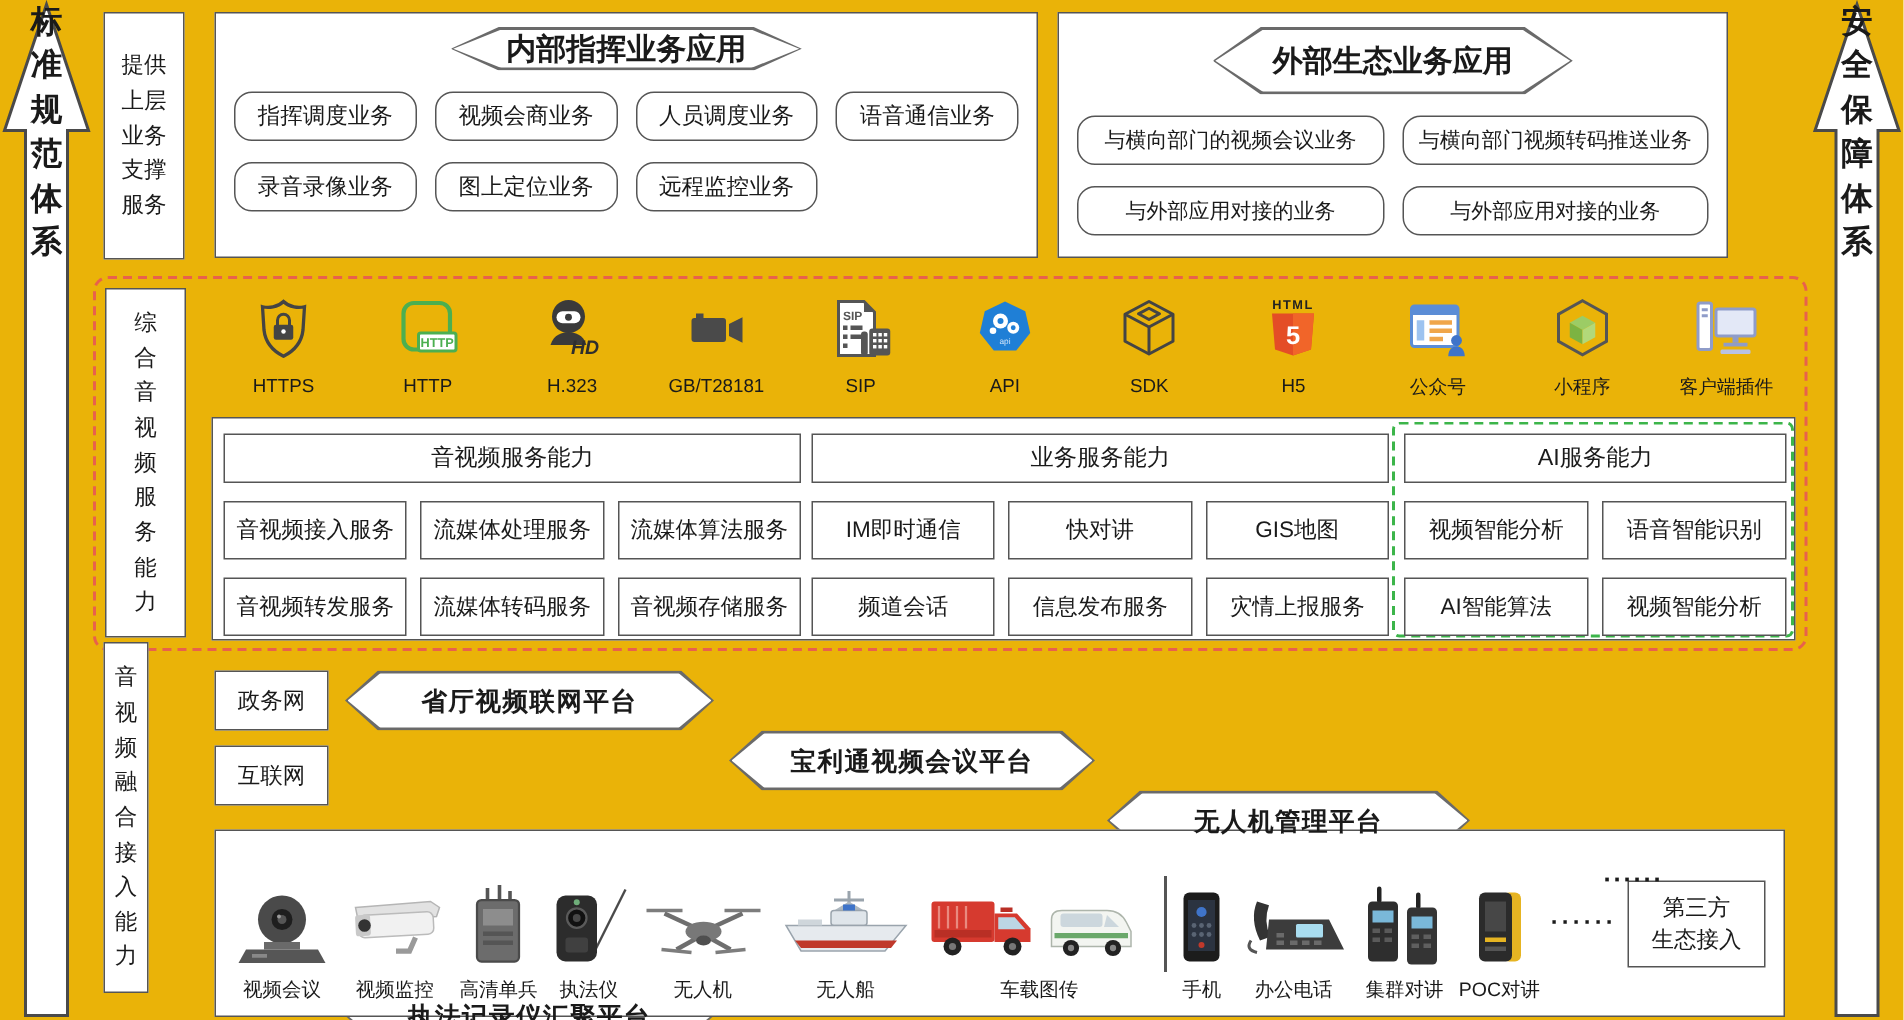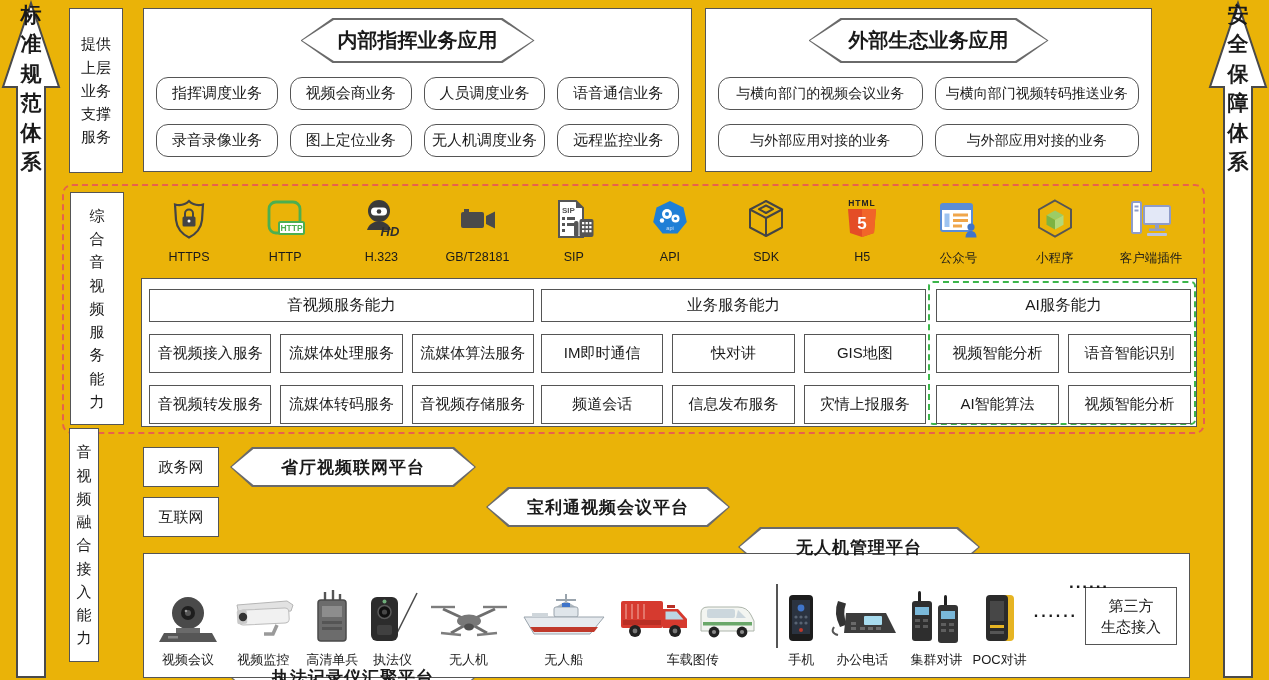--- a/index.html
+++ b/index.html
@@ -88,32 +88,31 @@
   <div class="pillar-label" style="left:1207px;top:248">
     <span>安全保障体系</span>
   </div>
 
   <div class="abs vlabel" style="left:69px;top:8px;width:54px;height:165px">
     <span class="w2">提供上层业务支撑服务</span>
   </div>
 
   <div class="abs app-container" style="left:143px;top:8px;width:549px;height:164px">
     <div class="hexwrap">
-      <div class="hex head" style="width:234px;height:45px">
+      <div class="hex head" style="width:234px;height:29px">
         <span>内部指挥业务应用</span>
       </div>
     </div>
     <div class="apps-grid c4">
       <div class="box">指挥调度业务</div>
       <div class="box">视频会商业务</div>
       <div class="box">人员调度业务</div>
       <div class="box">语音通信业务</div>
       <div class="box">录音录像业务</div>
       <div class="box">图上定位业务</div>
-      <div class="box">无人机调度业务</div>
       <div class="box">远程监控业务</div>
     </div>
   </div>
 
   <div class="abs app-container" style="left:705px;top:8px;width:447px;height:164px">
     <div class="hexwrap">
       <div class="hex head" style="width:240px;height:45px">
         <span>外部生态业务应用</span>
       </div>
     </div>

